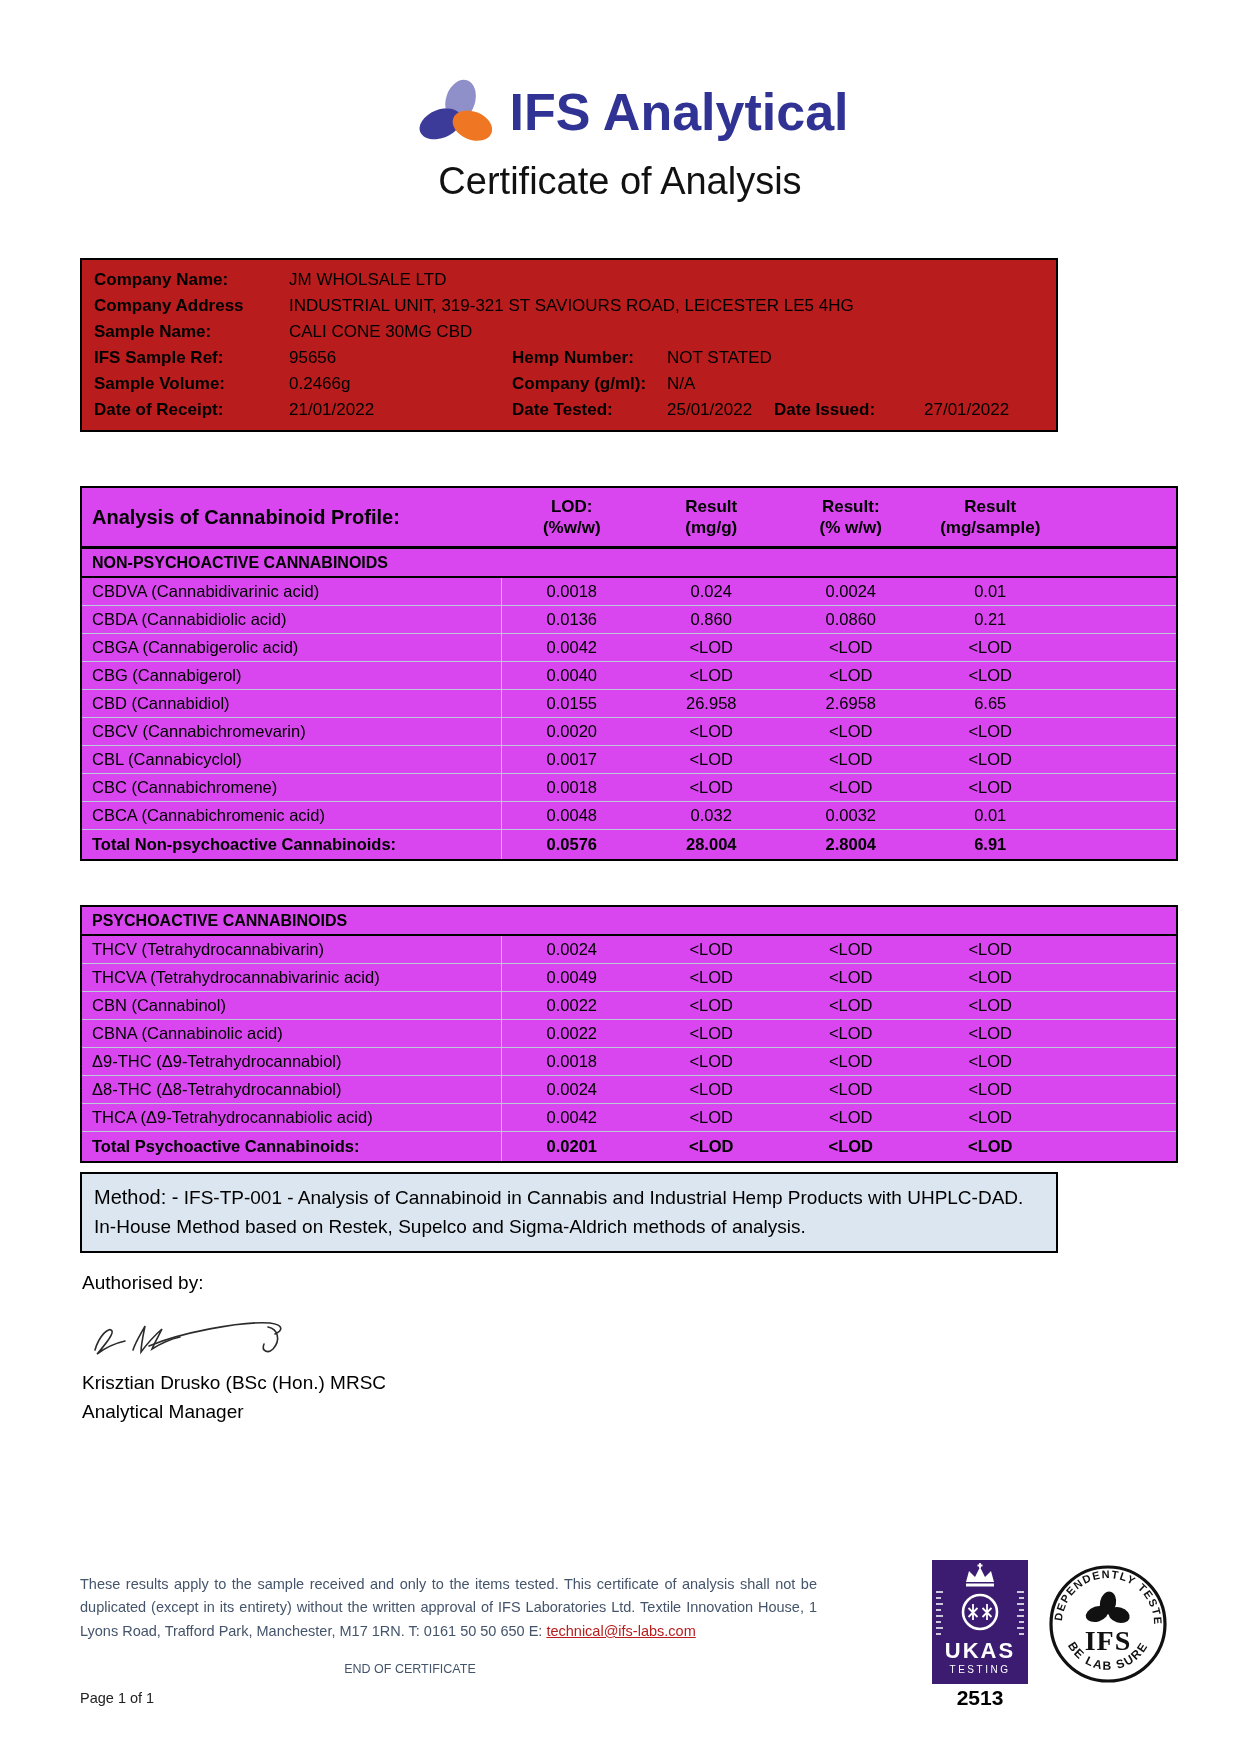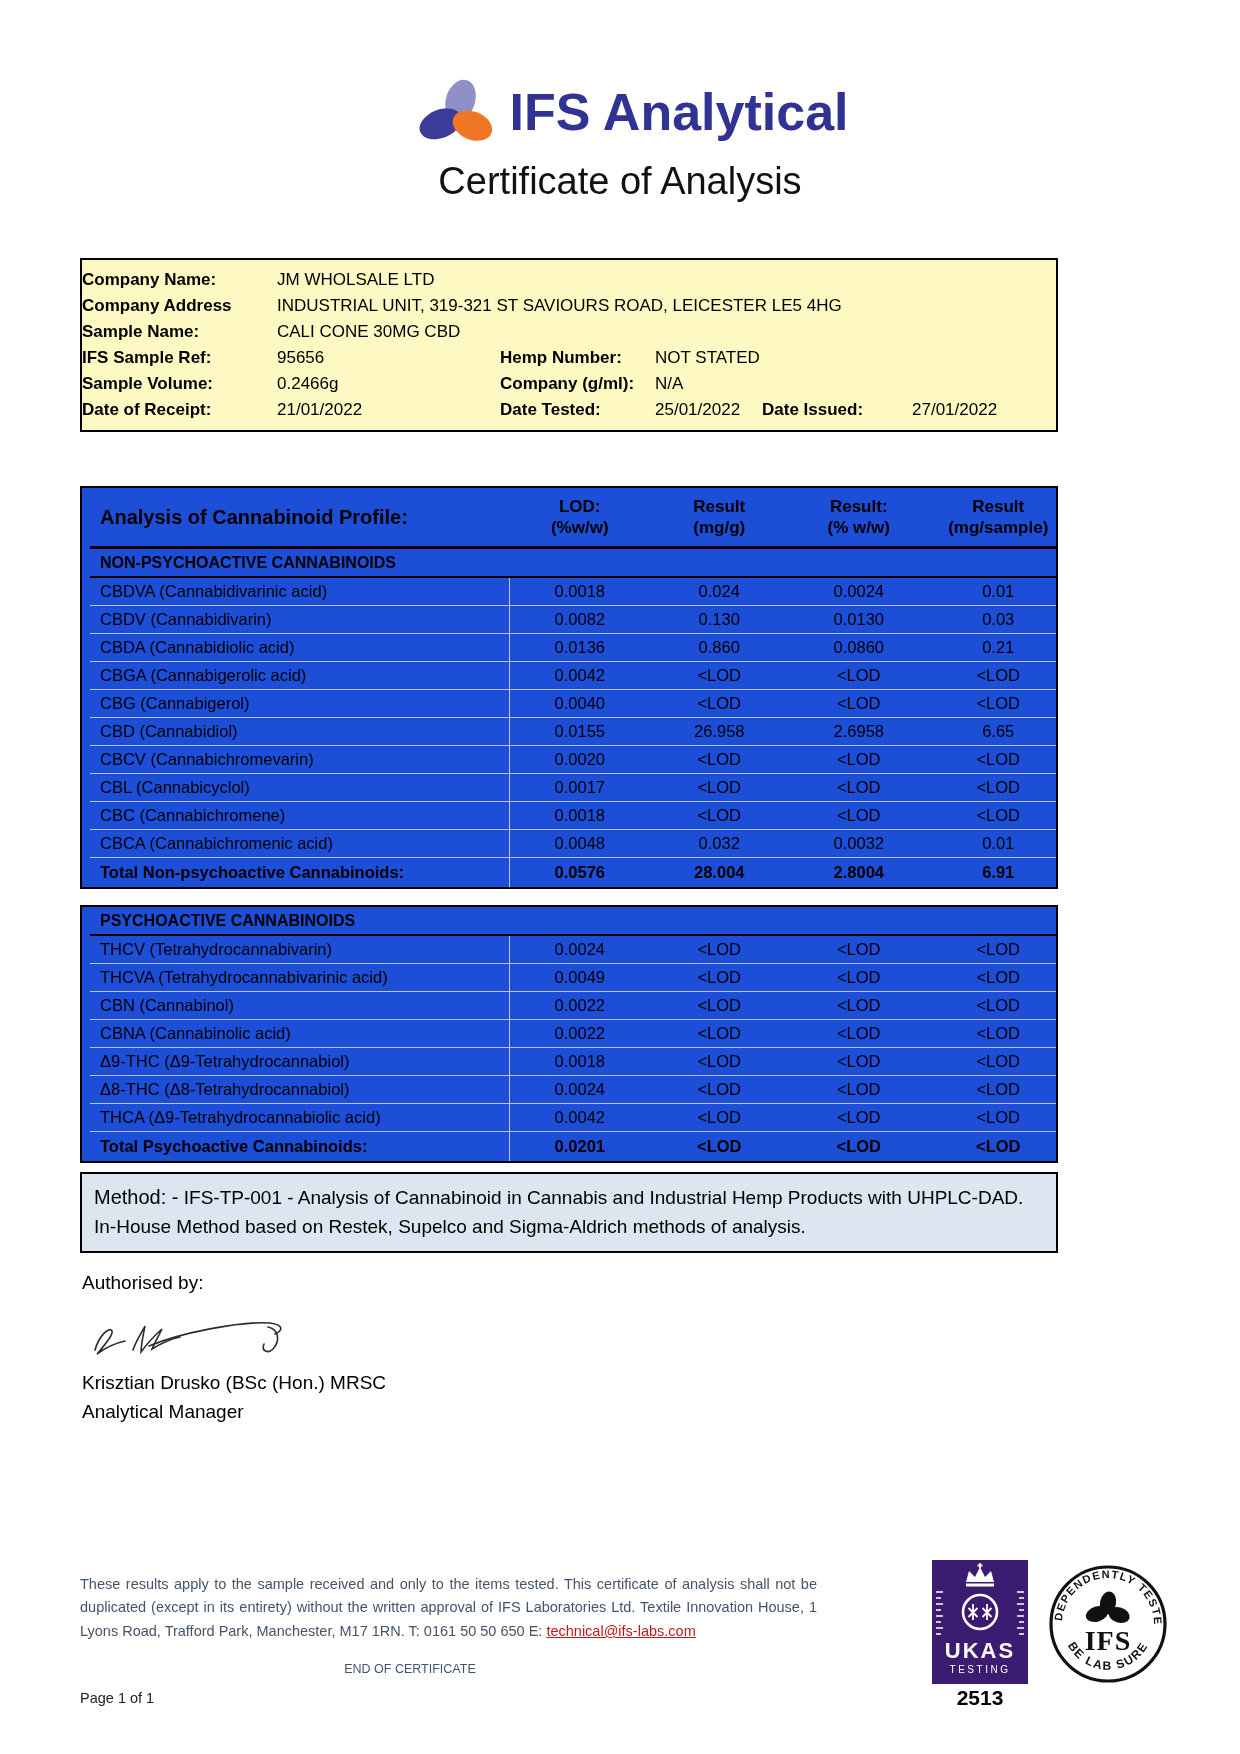--- a/index.html
+++ b/index.html
@@ -9,35 +9,35 @@
   }
   
   .brand-row { position:absolute; top:76px; left:12px; width:100%;
     display:flex; justify-content:center; align-items:center; gap:12px; }
   .brand-text { font-size:52px; font-weight:bold; color:#303394; }
   .doc-title { position:absolute; top:160px; left:0; width:100%;
     text-align:center; font-size:38px; font-weight:400; color:#111; }
 
   
   .info-box { position:absolute; top:258px; left:80px; width:978px;
-    background:#fef9c3; border:2.5px solid #000; box-sizing:border-box;
-    padding:7px 0 7px 0; }
+    background:#b91c1c; border:2.5px solid #000; box-sizing:border-box;
+    padding:7px 0 7px 12px; }
   .info-row { display:flex; height:26px; align-items:center; font-size:17px; }
   .info-label { font-weight:bold; }
   .w-l1 { width:195px; flex:none; }
   .w-v1 { width:223px; flex:none; }
   .w-v1-wide { flex:1; }
   .w-l2 { width:155px; flex:none; }
   .w-v2 { width:107px; flex:none; }
   .w-l3 { width:150px; flex:none; }
   .w-v3 { flex:1; }
 
   
-  .tbl { position:absolute; left:80px; width:978px; background:#1d4ed8;
-    border:2.5px solid #000; box-sizing:border-box;padding-left:8px; }
+  .tbl { position:absolute; left:80px; width:1098px; background:#d946ef;
+    border:2.5px solid #000; box-sizing:border-box; }
   .tbl-analysis { top:486px; }
   .tbl-psycho { top:905px; }
   .tbl-header { display:flex; border-bottom:3px solid #000; height:58px; }
   .tbl-title { width:420px; flex:none; display:flex; align-items:center;
     padding-left:10px; box-sizing:border-box; font-size:20px; font-weight:bold; }
   .tbl-col { width:139.5px; flex:none; display:flex; flex-direction:column;
     justify-content:center; align-items:center; font-weight:bold;
     font-size:17px; line-height:1.25; text-align:center; }
   .tbl-band { font-weight:bold; font-size:16px; padding:5px 0 4px 10px;
     border-bottom:2.5px solid #000; }
@@ -145,27 +145,20 @@
     <div class="tbl-band">NON-PSYCHOACTIVE CANNABINOIDS</div>
 
     <div class="tbl-row">
       <div class="cell-name">CBDVA (Cannabidivarinic acid)</div>
       <div class="cell-num">0.0018</div>
       <div class="cell-num">0.024</div>
       <div class="cell-num">0.0024</div>
       <div class="cell-num">0.01</div>
     </div>
     <div class="tbl-row">
-      <div class="cell-name">CBDV (Cannabidivarin)</div>
-      <div class="cell-num">0.0082</div>
-      <div class="cell-num">0.130</div>
-      <div class="cell-num">0.0130</div>
-      <div class="cell-num">0.03</div>
-    </div>
-    <div class="tbl-row">
       <div class="cell-name">CBDA (Cannabidiolic acid)</div>
       <div class="cell-num">0.0136</div>
       <div class="cell-num">0.860</div>
       <div class="cell-num">0.0860</div>
       <div class="cell-num">0.21</div>
     </div>
     <div class="tbl-row">
       <div class="cell-name">CBGA (Cannabigerolic acid)</div>
       <div class="cell-num">0.0042</div>
       <div class="cell-num">&lt;LOD</div>

